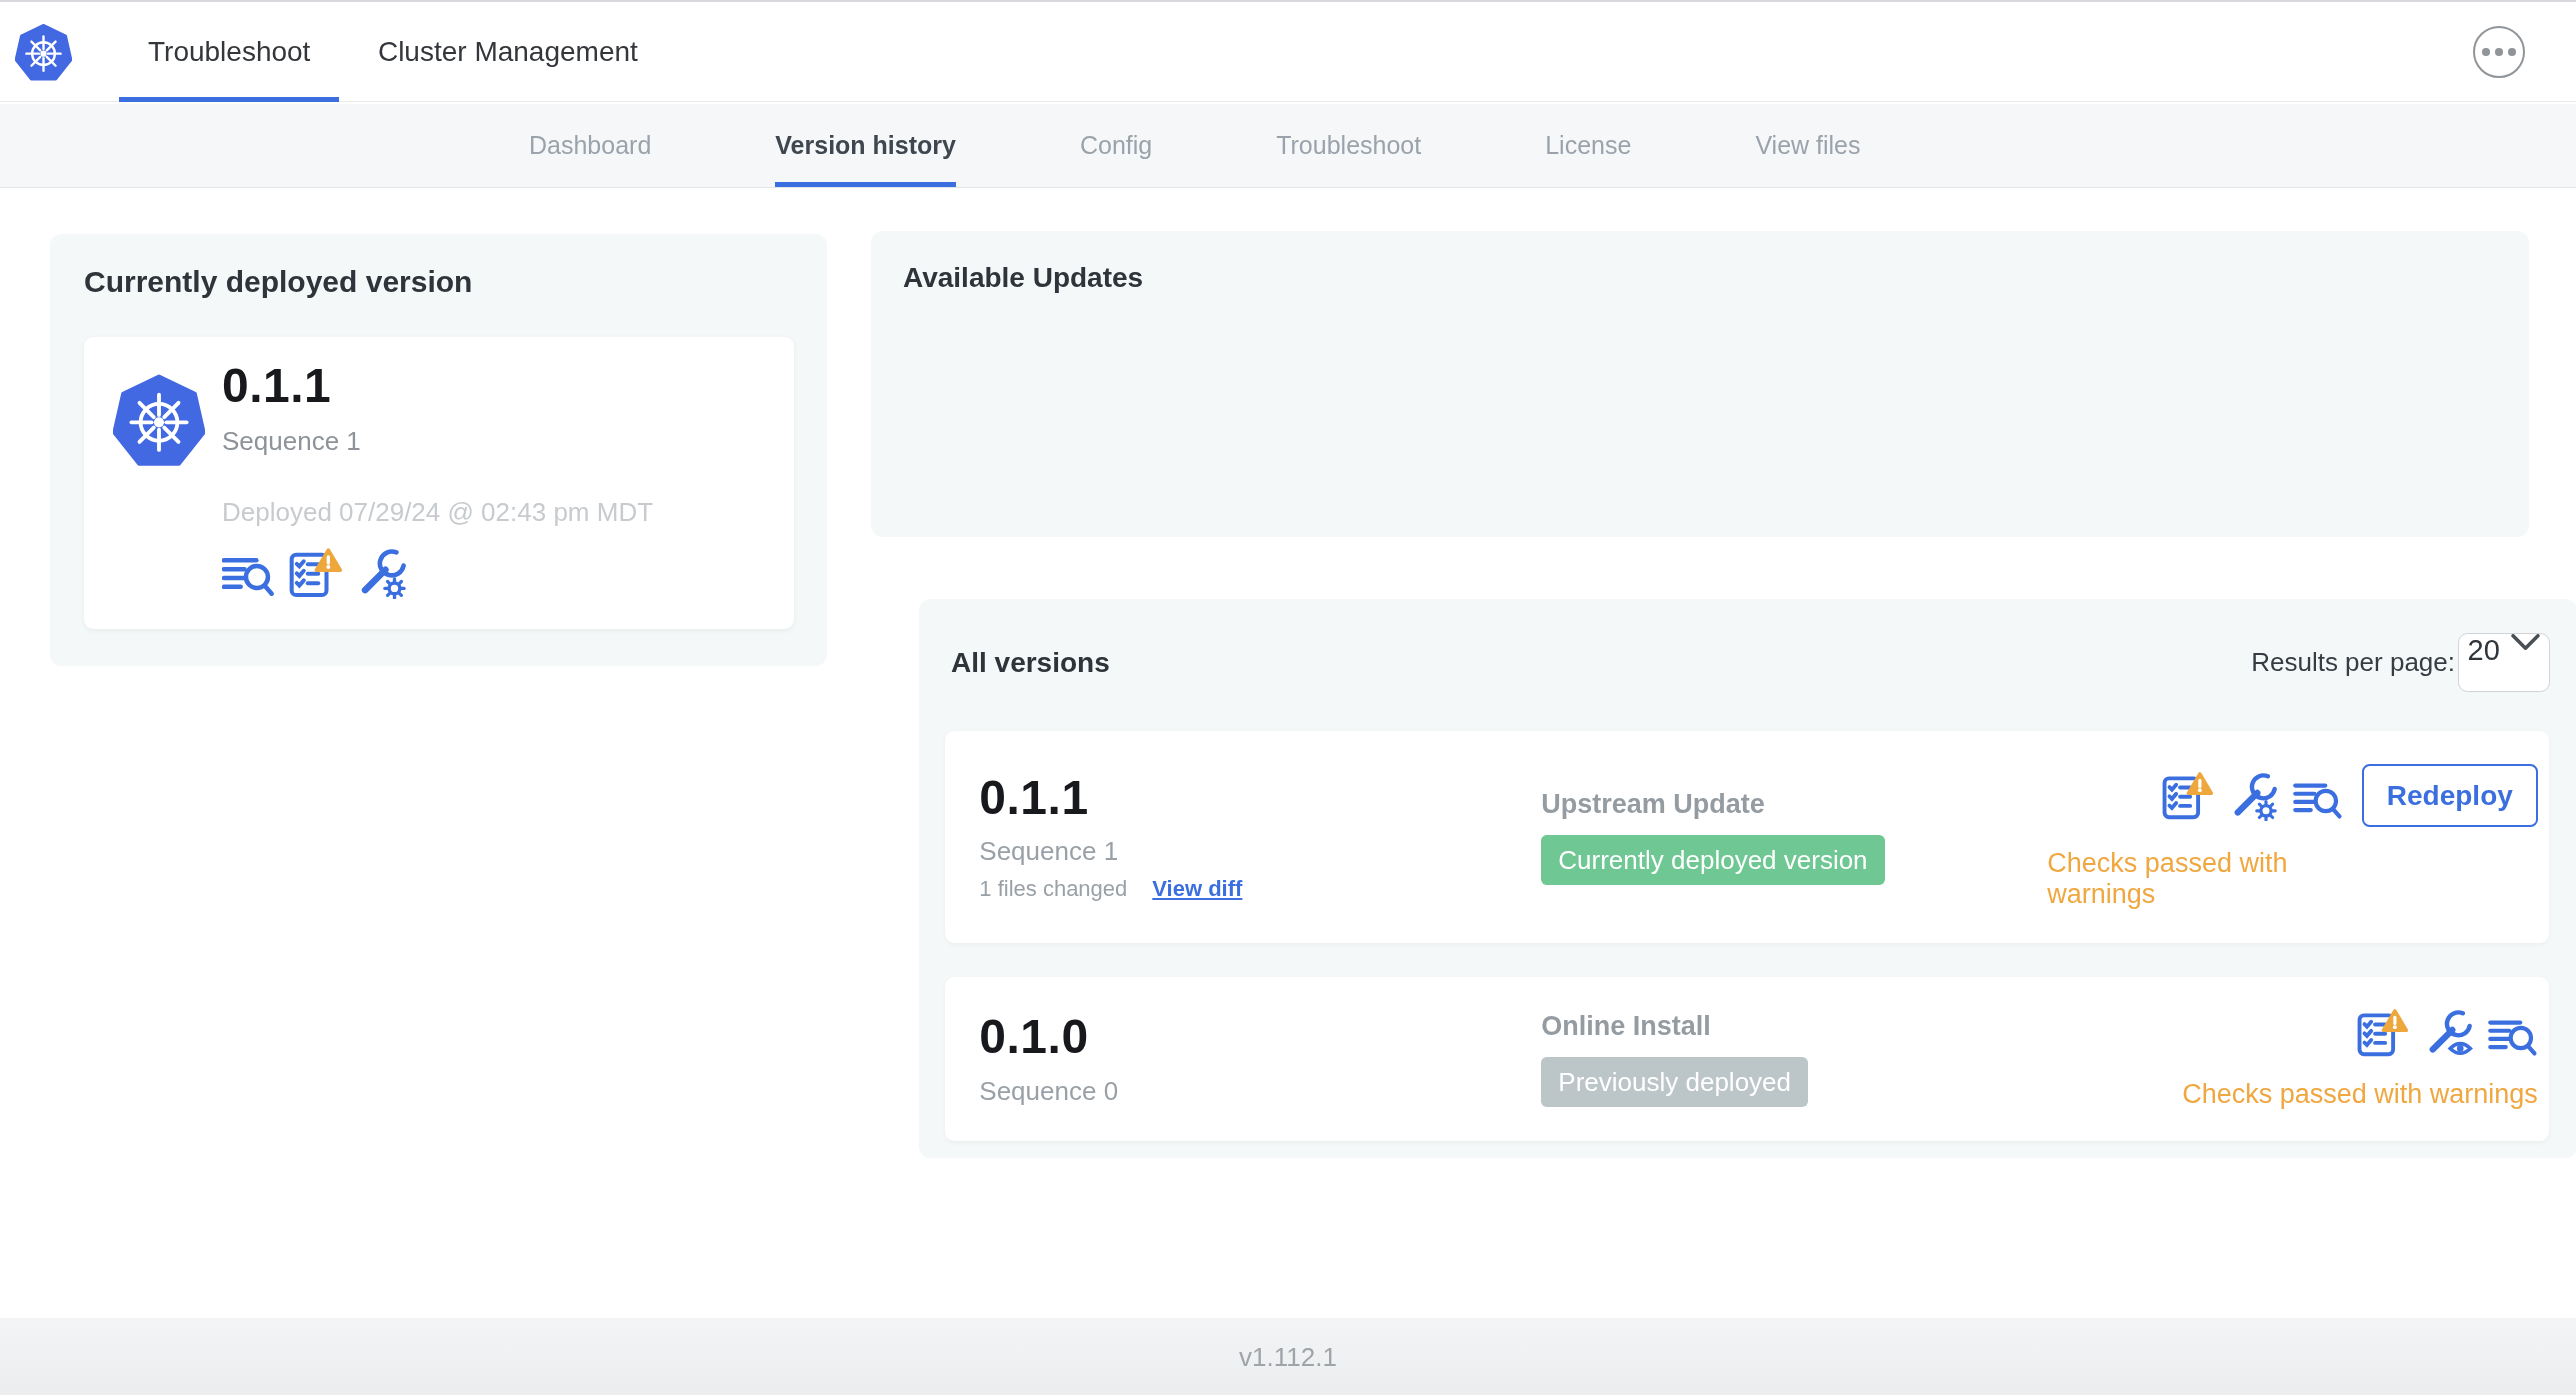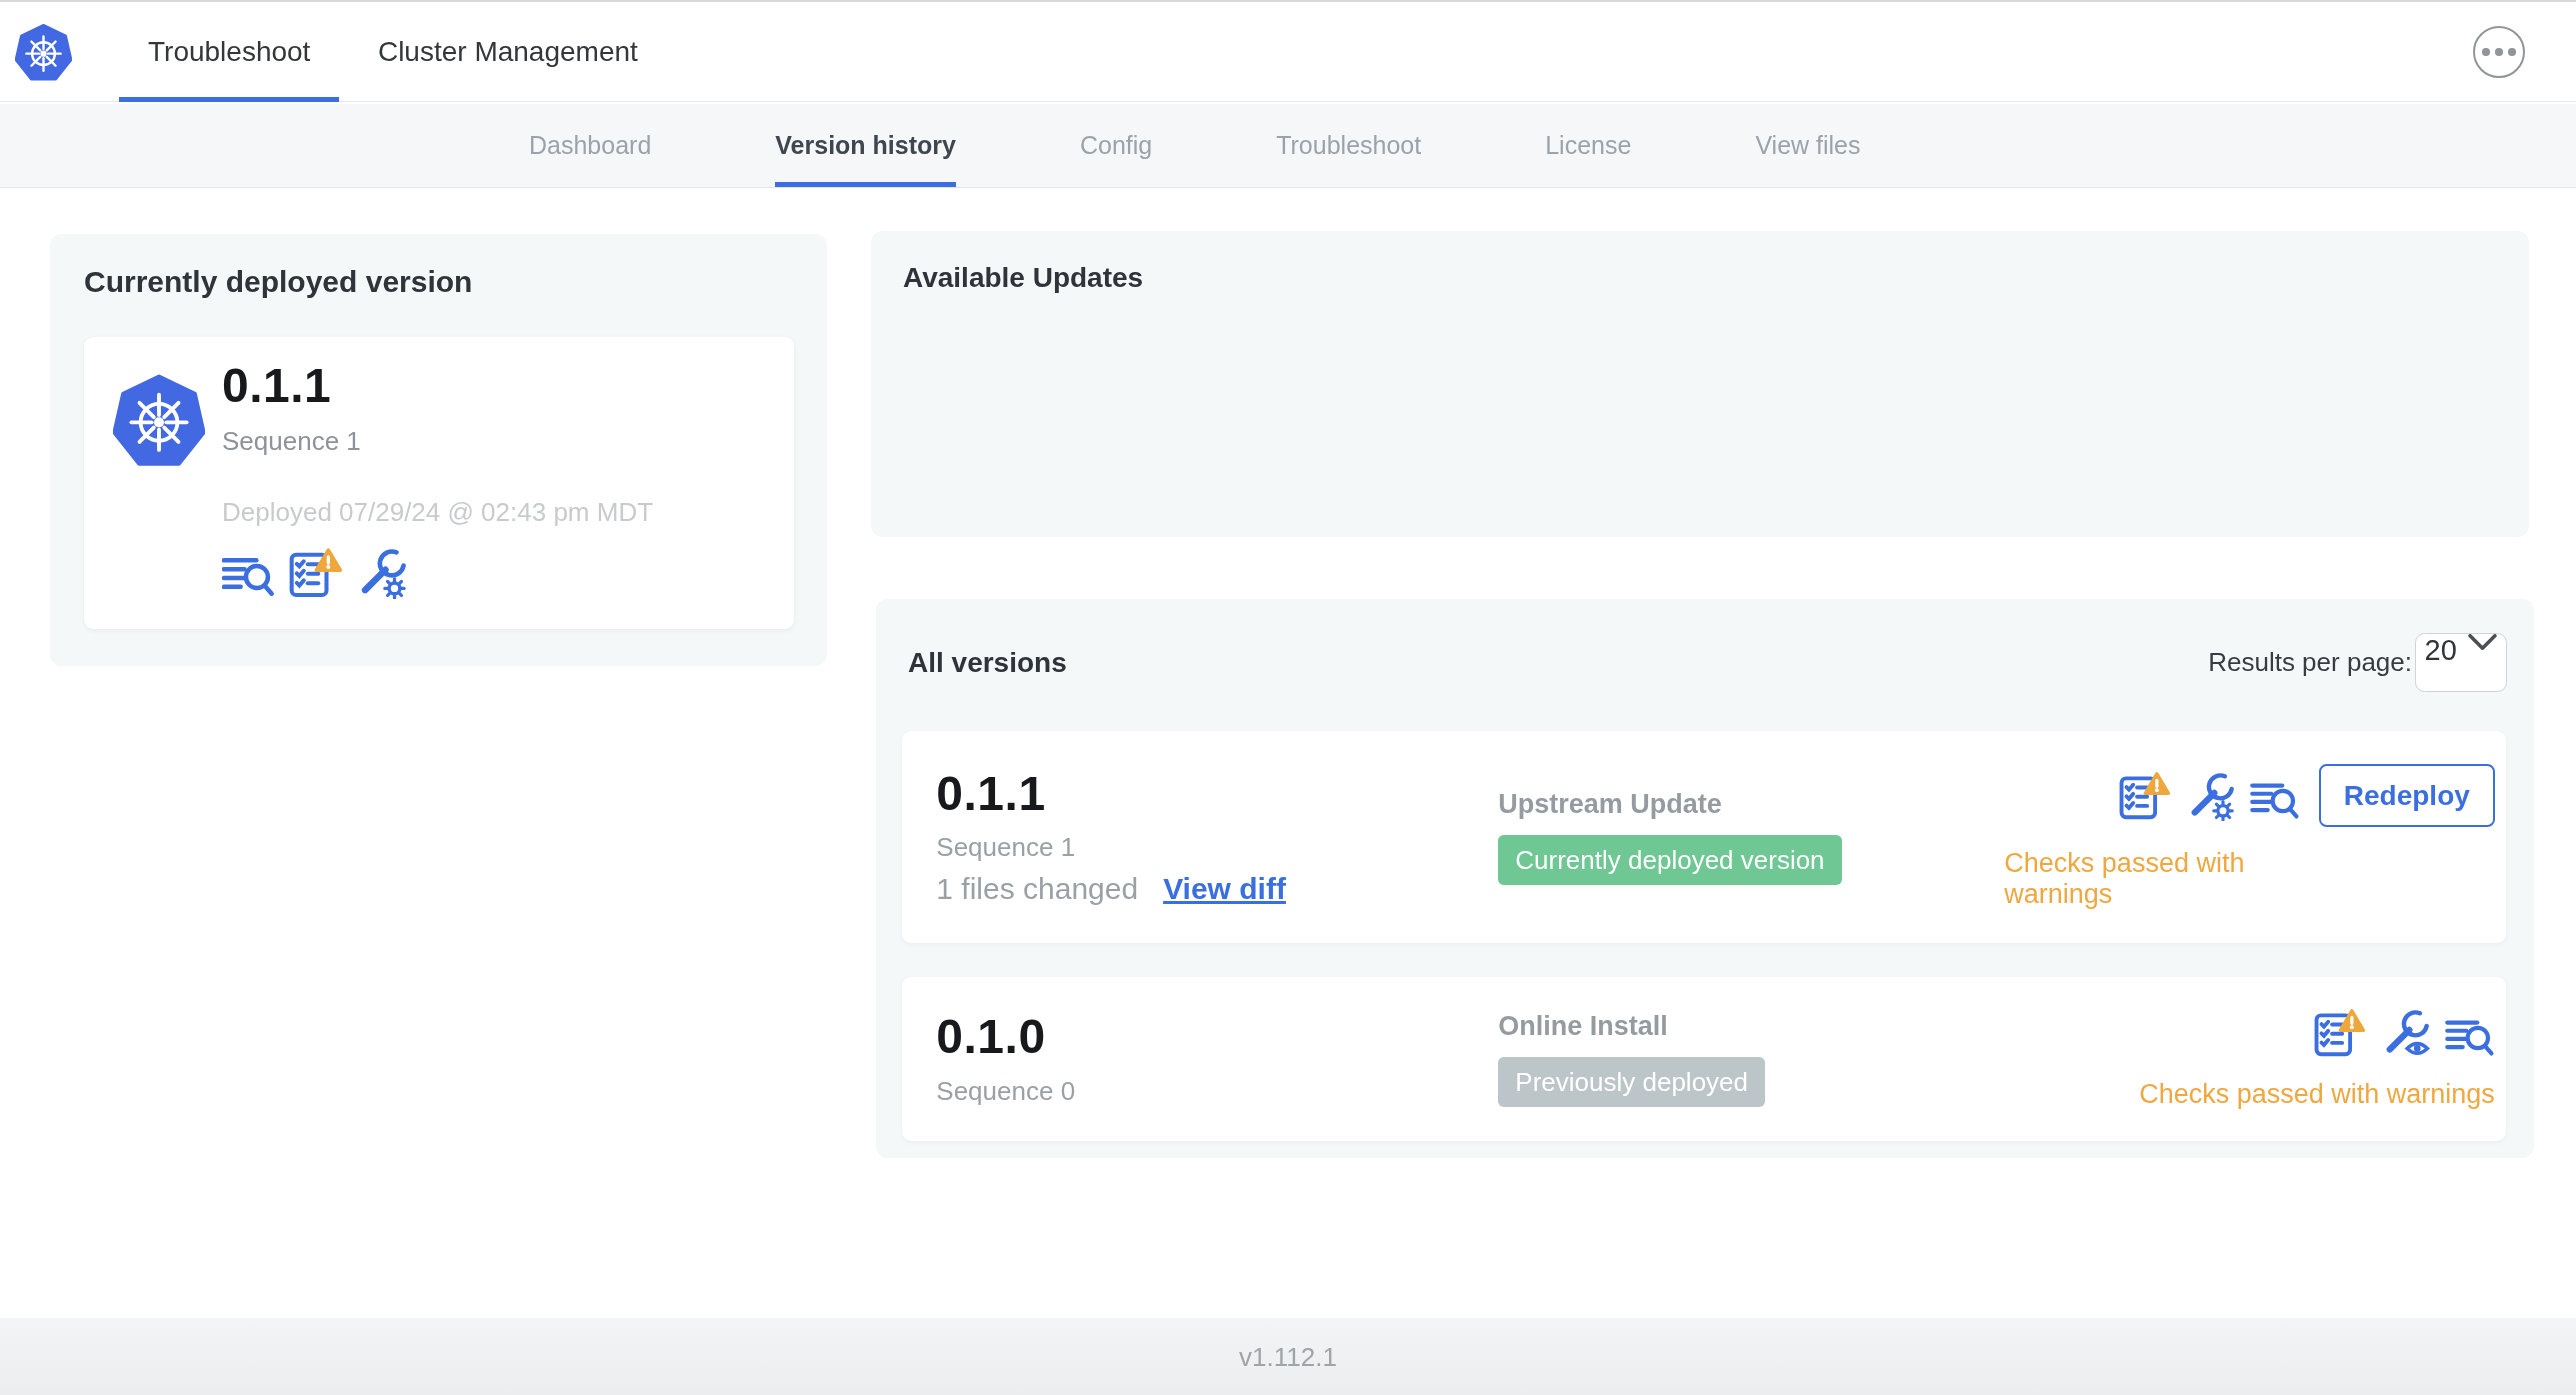--- a/index.html
+++ b/index.html
@@ -36,34 +36,34 @@
   
   .updates-panel{left:871px;top:229px;width:1658px;height:306px;padding:31px 27px 0 32px;}
   .updates-panel h2,.versions-panel h2{margin:0;font-size:28px;font-weight:bold;color:#2e343a;}
   .update-card{position:absolute;left:31.5px;top:122px;width:1596px;height:178px;background:#fff;border-radius:9.5px;
     box-shadow:0 1.9px 4.8px rgba(0,0,0,.05);display:flex;align-items:center;padding:0 38px;box-sizing:border-box;}
   .upd-released{margin-top:15.3px;font-size:26px;color:#b9bdc1;}
   .upd-released .date{color:#8f959b;font-weight:bold;}
   .deploy-btn{margin-left:auto;width:143px;height:69px;background:var(--deploy-blue,#3e69e3);border:none;border-radius:7.6px;
     color:#fff;font-size:27px;font-weight:bold;box-shadow:inset 0 -5.7px 0 rgba(0,0,0,.16);cursor:pointer;font-family:inherit;}
   
-  .versions-panel{left:876px;top:597px;width:1658px;height:559px;padding:29px 27px 0 32px;}
+  .versions-panel{left:919px;top:597px;width:1658px;height:559px;padding:29px 27px 0 32px;}
   .versions-head{display:flex;align-items:center;justify-content:space-between;height:69px;}
   .rpp{display:flex;align-items:center;gap:3px;}
   .rpp-label{font-size:26px;color:#363c42;}
   .select{width:92px;height:59px;background:#fff;border:1.9px solid #cfd4d8;border-radius:9.5px;display:flex;align-items:flex-start;
     justify-content:center;gap:11.5px;font-size:29px;color:#2f353a;cursor:pointer;box-sizing:border-box;}
   .vrows{margin-left:-5.7px;width:1604px;}
   .vrow{background:#fff;border-radius:9.5px;margin-top:34px;display:flex;align-items:center;
     padding:0 11.5px 0 34px;box-sizing:border-box;box-shadow:0 1.9px 4.8px rgba(0,0,0,.04);}
   .vrow.tall{height:212px;}
   .vrow.short{height:164px;}
   .v-left{width:562px;flex:none;}
   .v-seq{margin-top:11.5px;font-size:26px;color:#99a0a6;}
-  .v-files{margin-top:9.5px;font-size:30px;color:#99a0a6;display:flex;align-items:center;gap:25px;}
+  .v-files{margin-top:9.5px;font-size:22px;color:#99a0a6;display:flex;align-items:center;gap:25px;}
   .view-diff{color:var(--accent-blue,#3b6fe0);font-weight:bold;text-decoration:underline;cursor:pointer;}
   .v-mid{width:506px;flex:none;}
   .v-source{font-size:27px;font-weight:bold;color:#949ba1;}
   .v-badge{display:inline-block;margin-top:15.3px;padding:9.5px 17px;border-radius:5.7px;color:#fff;font-size:26px;}
   .badge-green{background:var(--badge-green,#6fc894);}
   .badge-gray{background:var(--badge-gray,#bcc6c8);}
   .v-right{margin-left:auto;display:flex;flex-direction:column;align-items:flex-end;}
   .v-actions{display:flex;align-items:center;gap:19px;}
   .icon-group{display:flex;align-items:flex-end;gap:15.3px;}
   .redeploy-btn{width:176px;height:63px;background:#fff;border:2.9px solid var(--accent-blue,#3b6fe0);border-radius:7.6px;

